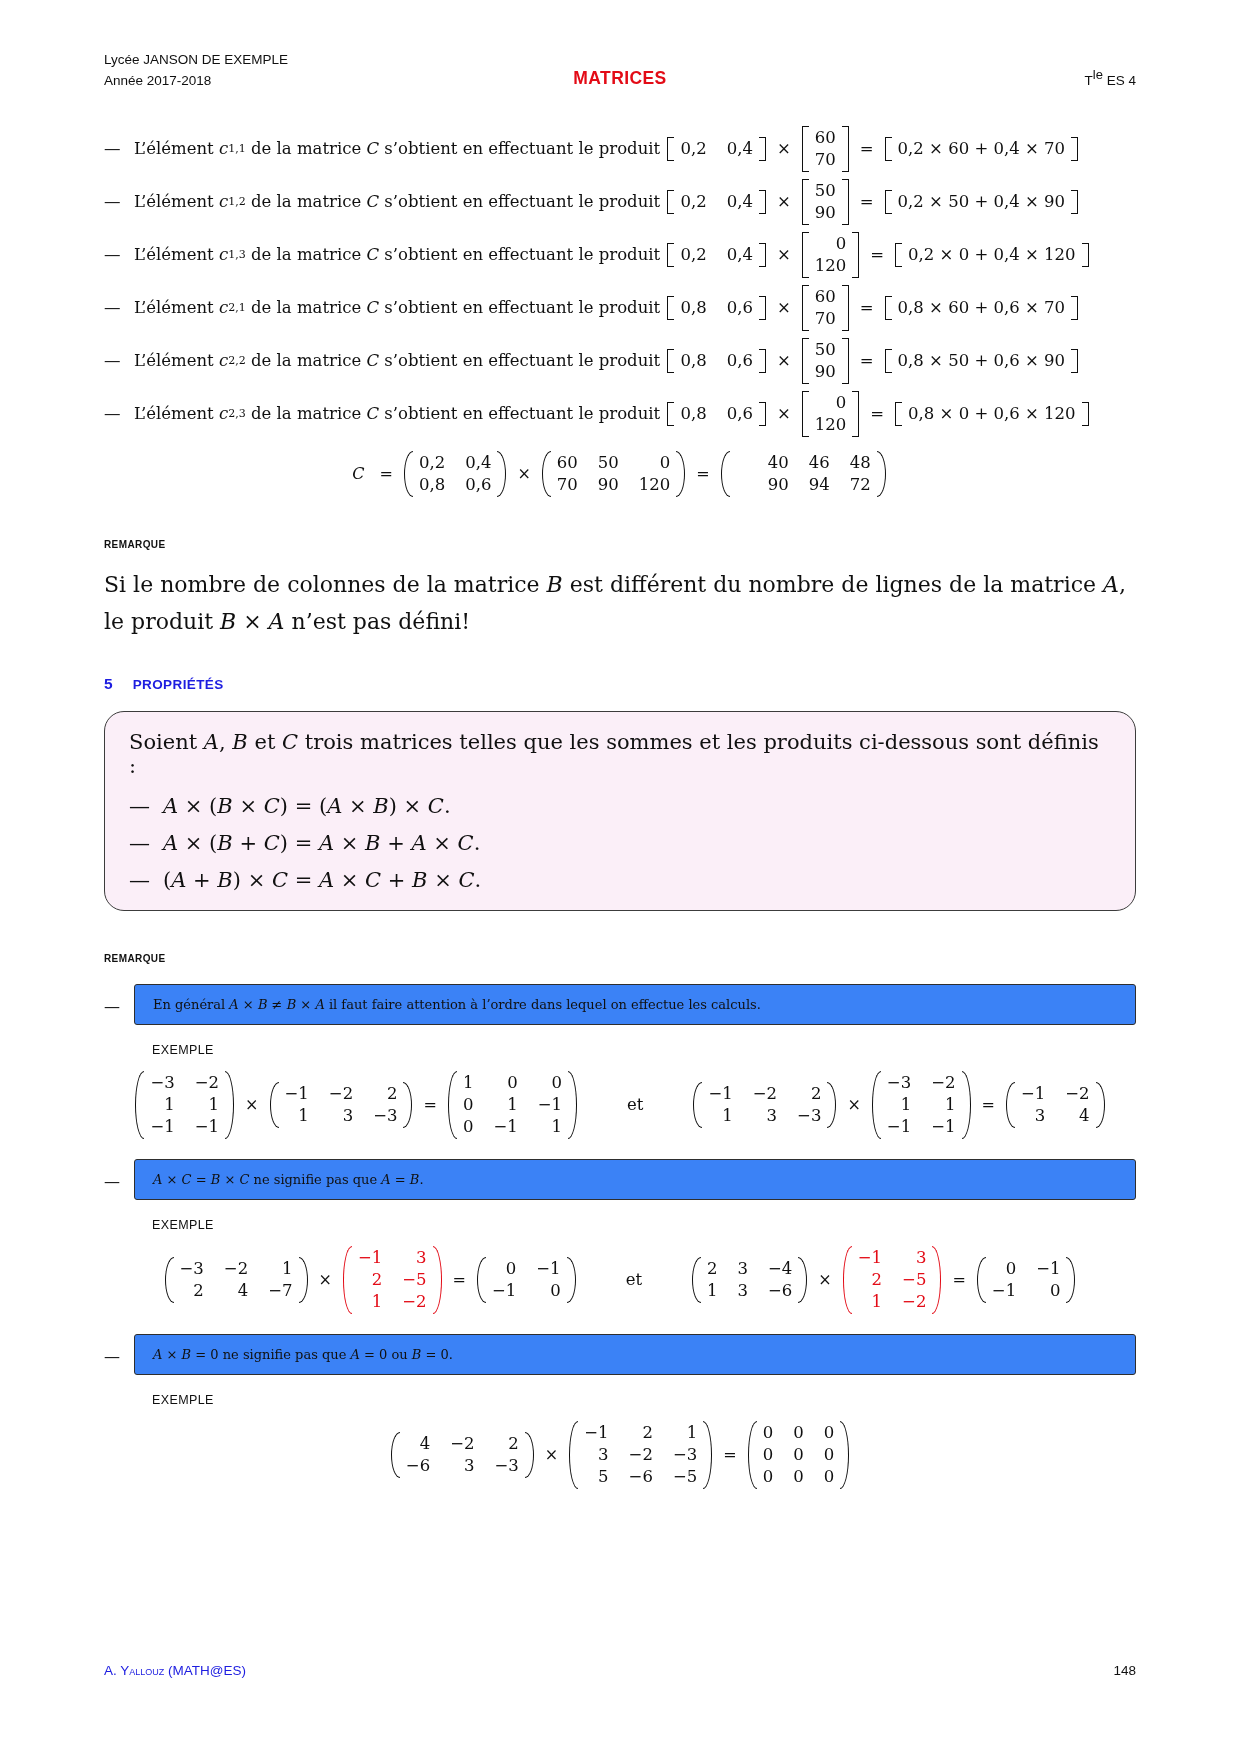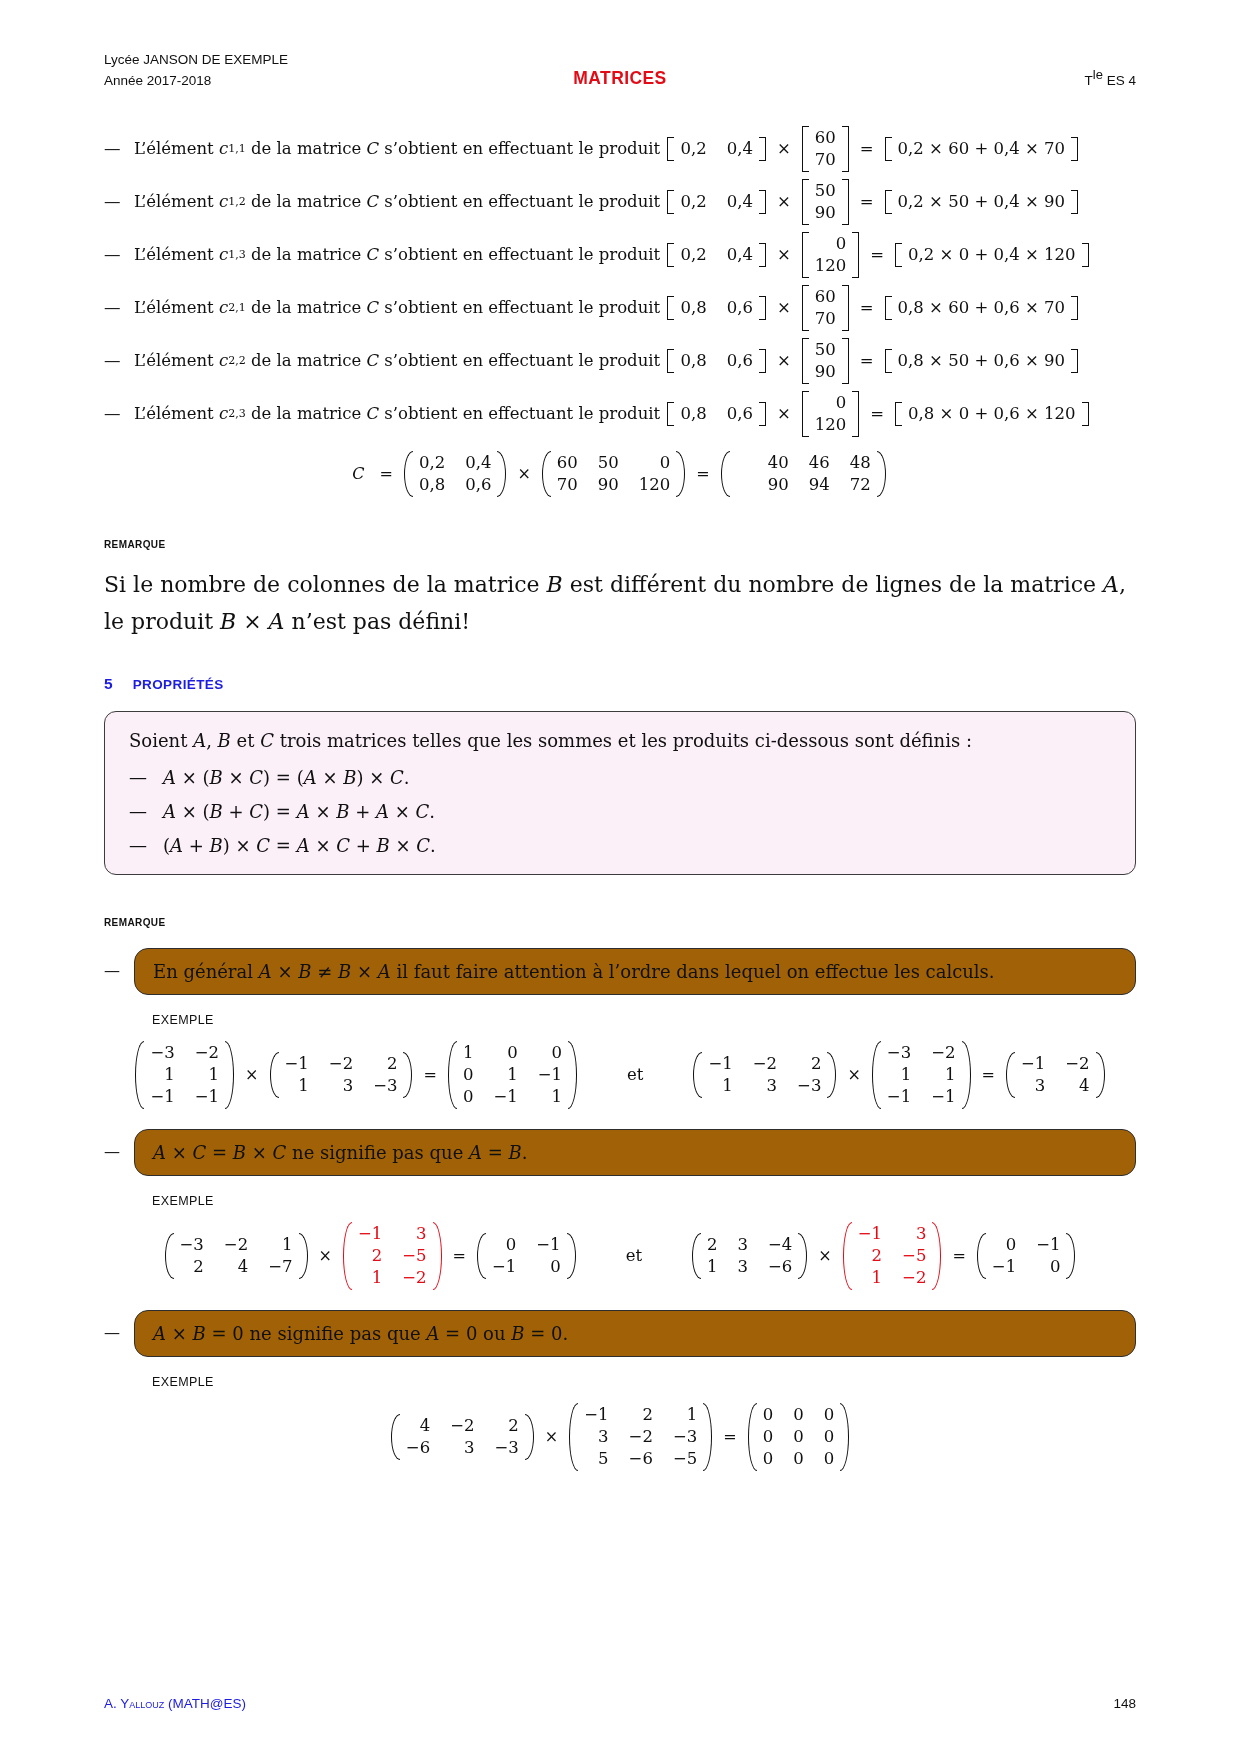--- a/index.html
+++ b/index.html
@@ -50,35 +50,35 @@
   
   .subhead{font-family:"Liberation Sans","DejaVu Sans",sans-serif;font-weight:bold;
            font-size:10px;letter-spacing:.4px;margin-top:42px;}
   .para{font-size:22px;line-height:1.7;margin-top:16px;}
   .sec5{display:flex;align-items:baseline;gap:20px;color:var(--blue);
         font-family:"Liberation Sans","DejaVu Sans",sans-serif;font-weight:bold;margin-top:34px;}
   .sec5 .num{font-size:15.5px;}
   .sec5 .ttl{font-size:13.5px;letter-spacing:.4px;}
   
   .prop-box{margin-top:18px;background:var(--pink);border:1.3px solid #3c3c3c;
-            border-radius:12px;padding:16px 24px 18px 24px;font-size:18px;}
+            border-radius:20px;padding:16px 24px 18px 24px;font-size:21px;}
   .prop-box .intro{margin:2px 0 16px 0;}
   .prop-item{display:flex;align-items:baseline;margin-top:13px;}
   .prop-item .dash{width:34px;flex:0 0 34px;}
   
   .remark-row{display:flex;align-items:flex-start;margin-top:20px;}
   .remark-row .dash{padding-top:13px;}
-  .remark-box{flex:1;border:1.3px solid #2e2e2e;border-radius:14px;
-              padding:12px 18px;font-size:18px;background:#a16207;}
+  .remark-box{flex:1;border:1.3px solid #2e2e2e;border-radius:3px;
+              padding:12px 18px;font-size:13px;background:#3b82f6;}
   .exemple{font-family:"Liberation Sans","DejaVu Sans",sans-serif;font-size:12.5px;
            letter-spacing:.4px;margin:18px 0 4px 48px;}
   
   .footer{position:absolute;left:104px;right:104px;top:1663px;display:flex;
           justify-content:space-between;font-family:"Liberation Sans","DejaVu Sans",sans-serif;
-          font-size:13.5px;margin-top:33px;}
+          font-size:13.5px;}
   .footer .author{color:var(--blue);font-variant-caps:small-caps;}
 </style>
 </head>
 <body>
 
 <div class="page">
   <div class="content">
 
     <div class="hdr">
       <div class="left"><span>Lycée JANSON DE EXEMPLE</span><br><span>Année 2017-2018</span></div>

